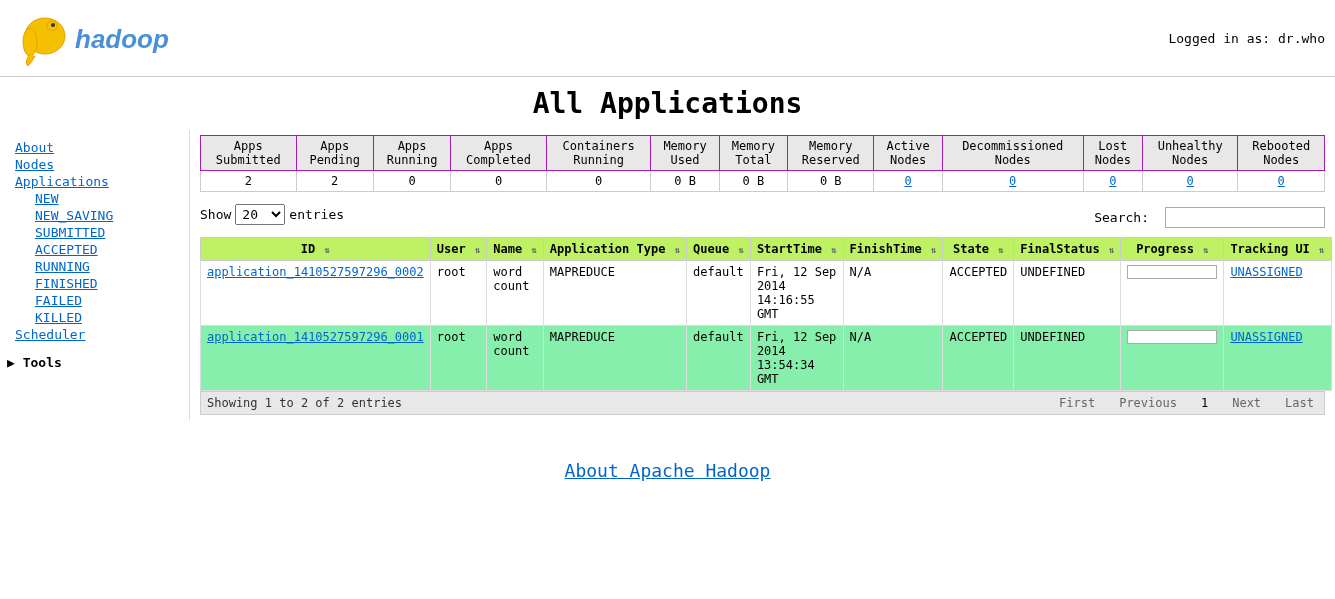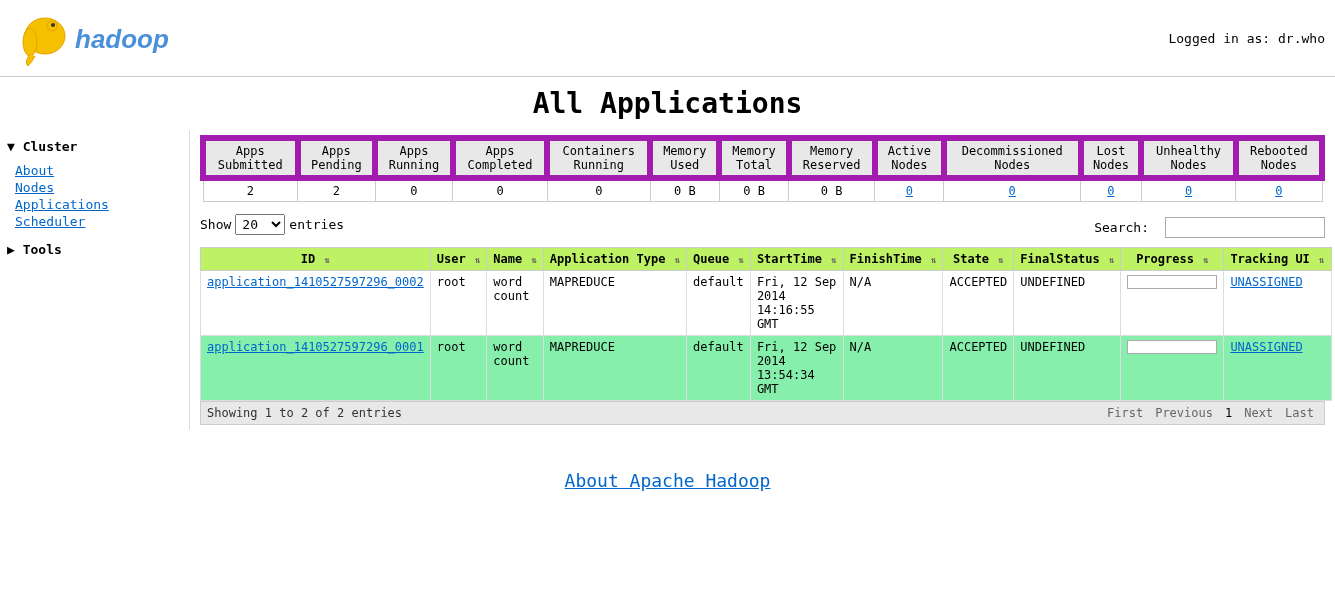--- a/index.html
+++ b/index.html
@@ -15,21 +15,21 @@
     .sidebar-section-title { font-weight: bold; font-size: 13px; padding: 4px 2px; cursor: pointer; }
     .sidebar-link { display: block; color: #0066cc; text-decoration: underline; cursor: pointer; padding: 1px 10px; font-size: 13px; }
     .sidebar-sub { padding-left: 20px; }
     .sidebar-divider { margin: 4px 0; }
     
     #content { flex: 1; padding: 5px 10px; overflow-x: auto; }
     
     .section-title { font-size: 16px; font-weight: bold; margin-bottom: 6px; }
     
     .metrics-table { width: 100%; border-collapse: collapse; font-size: 12px; margin-bottom: 12px; }
-    .metrics-table th { background: #e8e8e8; border: 6px solid #a21caf; padding: 3px 5px; text-align: center; font-weight: normal; }
+    .metrics-table th { background: #e8e8e8; border: 1px solid #a21caf; padding: 3px 5px; text-align: center; font-weight: normal; }
     .metrics-table td { border: 1px solid #ccc; padding: 3px 5px; text-align: center; }
     .metrics-table a { color: #0066cc; text-decoration: underline; }
     
     .show-entries { display: flex; align-items: center; margin-bottom: 12px; gap: 4px; font-size: 13px; }
     .show-entries select { padding: 1px 2px; font-family: monospace; font-size: 13px; }
     
     .search-bar { display: flex; align-items: center; gap: 16px; font-size: 13px; justify-content: flex-end; margin-bottom: 6px; }
     .search-bar input { border: 1px solid #aaa; padding: 2px 4px; font-family: monospace; font-size: 13px; width: 160px; }
     
     .top-controls { display: flex; justify-content: space-between; align-items: center; }
@@ -41,21 +41,21 @@
     .apps-table tr:nth-child(even) { background: #f5f5f5; }
     .apps-table tr.selected-row { background: #86efac; }
     .apps-table a { color: #0066cc; text-decoration: underline; cursor: pointer; }
     
     .progress-bar-cell { width: 100px; }
     .progress-bar-outer { border: 1px solid #aaa; height: 14px; width: 90px; background: #fff; }
     .progress-bar-inner { height: 100%; background: #4caf50; }
     
     .pagination-row { display: flex; justify-content: space-between; align-items: center; padding: 4px 6px; background: #e8e8e8; border: 1px solid #ccc; margin-top: 0; font-size: 12px; }
     .pagination-info { color: #333; }
-    .pagination-controls { display: flex; gap: 4px; }
+    .pagination-controls { display: flex; gap: 16px; }
     .pagination-controls span { color: #666; cursor: default; padding: 0 4px; }
     .pagination-controls .active { color: #000; }
     
     #footer { text-align: center; padding: 20px; margin-top: 20px; }
     #footer a { color: #0066cc; text-decoration: underline; font-size: 18px; }
   </style>
 </head>
 <body>
 
 <div id="header-bar">
@@ -72,28 +72,34 @@
       <text x="65" y="44" font-family="Arial, sans-serif" font-size="26" font-weight="bold" font-style="italic" fill="#4a90d9">hadoop</text>
     </svg>
   </div>
   <div>Logged in as: dr.who</div>
 </div>
 
 <div id="page-title">All Applications</div>
 
 <div id="main-layout">
   <div id="sidebar">
-    <div class="sidebar-section-title">
-      <span>▼</span>
-      <span>Cluster</span>
-    </div>
     <div class="sidebar-divider">
       <a class="sidebar-link">About</a>
       <a class="sidebar-link">Nodes</a>
       <a class="sidebar-link">Applications</a>
+      <div class="sidebar-sub">
+        <a class="sidebar-link">NEW</a>
+        <a class="sidebar-link">NEW_SAVING</a>
+        <a class="sidebar-link">SUBMITTED</a>
+        <a class="sidebar-link">ACCEPTED</a>
+        <a class="sidebar-link">RUNNING</a>
+        <a class="sidebar-link">FINISHED</a>
+        <a class="sidebar-link">FAILED</a>
+        <a class="sidebar-link">KILLED</a>
+      </div>
       <a class="sidebar-link">Scheduler</a>
     </div>
     <div class="sidebar-section-title" style="margin-top:8px;">
       <span>▶</span>
       <span>Tools</span>
     </div>
   </div>
 
   <div id="content">
 

